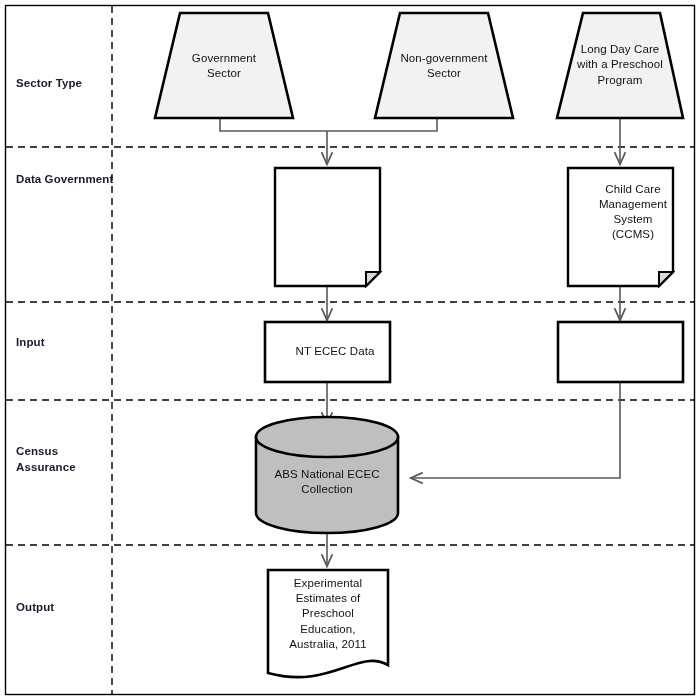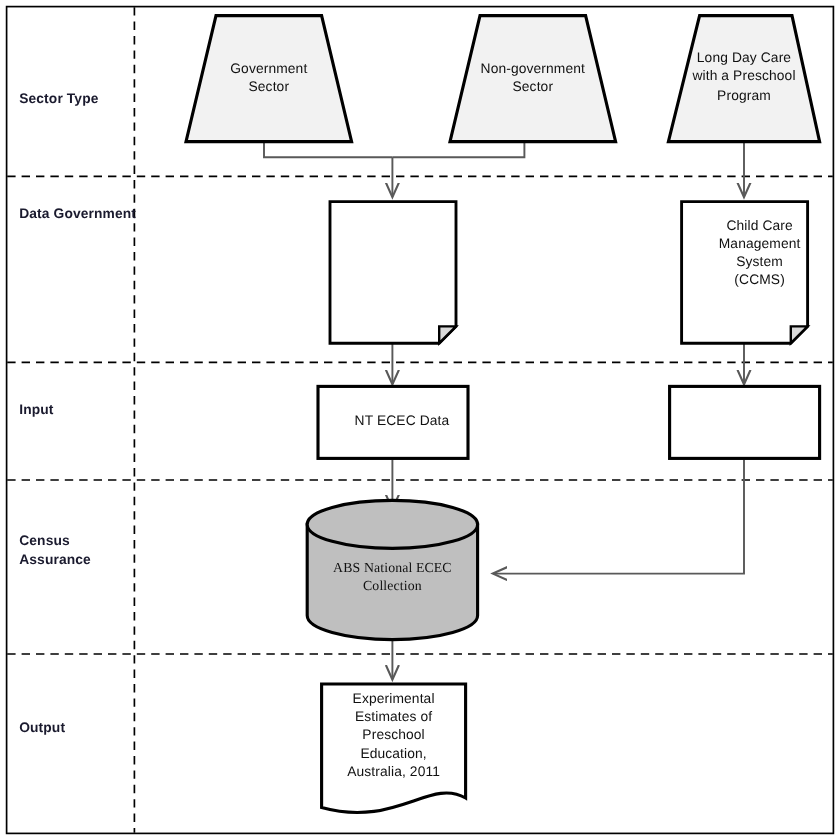--- a/index.html
+++ b/index.html
@@ -141,21 +141,21 @@
 
 
   <div class="node-label" style="left:566px; top:176px; width:110px; height:72px;margin-left:12px;">Child Care
 Management
 System
 (CCMS)</div>
 
   <div class="node-label" style="left:265px; top:322px; width:140px; height:60px;">NT ECEC Data</div>
 
 
-  <div class="node-label" style="left:256px; top:460px; width:142px; height:44px;font-family:Liberation Serif, serif;">ABS National ECEC
+  <div class="node-label" style="left:256px; top:460px; width:142px; height:44px;">ABS National ECEC
 Collection</div>
 
   <div class="node-label" style="left:268px; top:574px; width:120px; height:80px;">Experimental
 Estimates of
 Preschool
 Education,
 Australia, 2011</div>
 
 </div>
 

